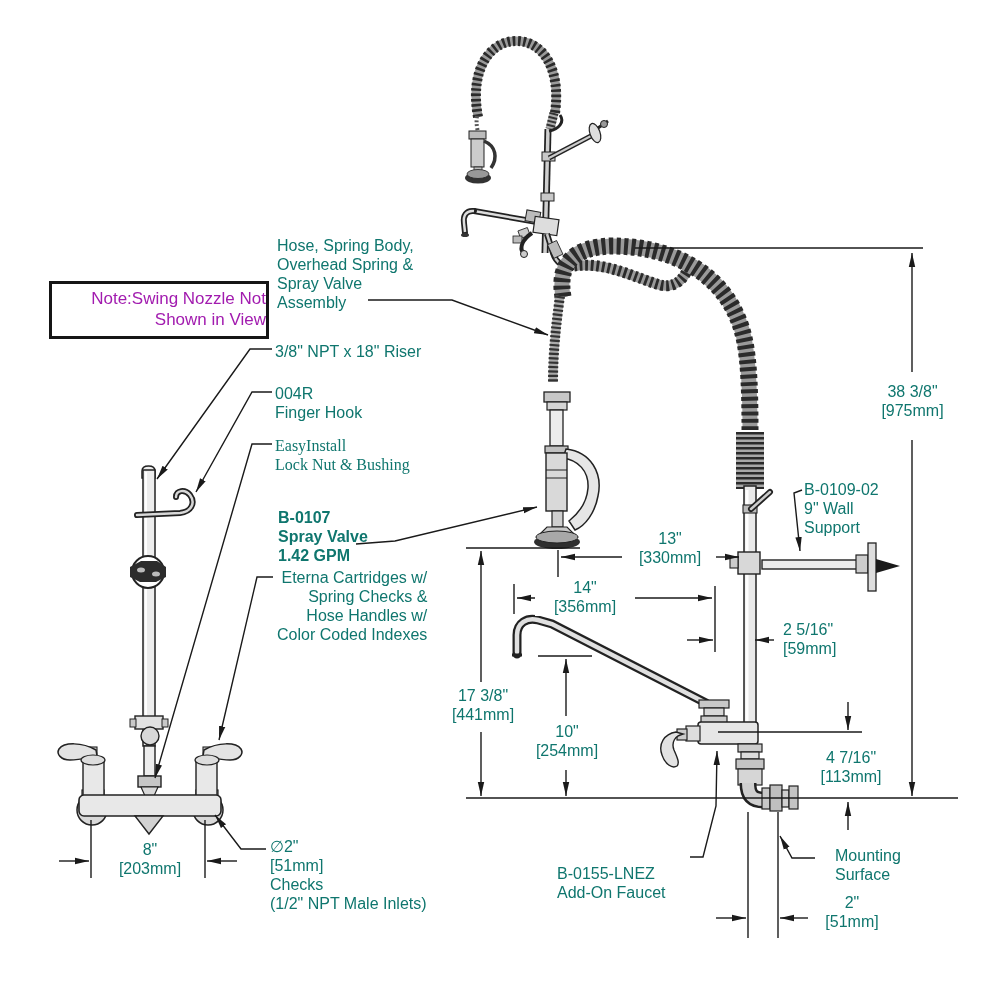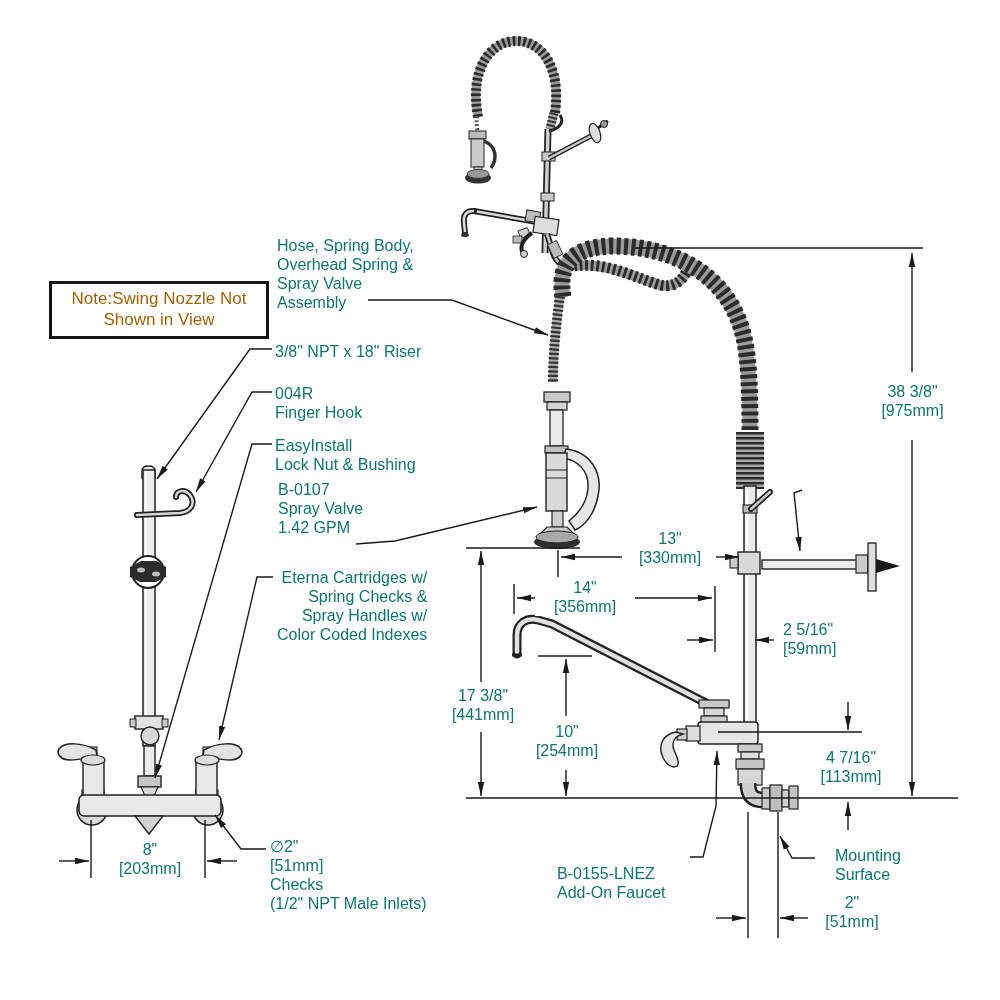--- a/index.html
+++ b/index.html
@@ -3,22 +3,22 @@
 <meta charset="utf-8">
 <style>
   html,body{margin:0;padding:0;background:#fff;width:1000px;height:1000px;overflow:hidden;}
   #stage{position:relative;width:1000px;height:1000px;background:#fff;
          font-family:"Liberation Sans",sans-serif;color:#111;}
   #art{position:absolute;left:0;top:0;}
   .lbl{position:absolute;font:16px/19px "Liberation Sans",sans-serif;color:#0f766e;white-space:nowrap;}
   .ctr{text-align:center;}
   .bgw .ln{background:#fff;}
   .note-box{position:absolute;left:49px;top:281px;width:214px;height:48px;
-            border:3px solid #151515;text-align:center;
-            font:17px/21px "Liberation Sans",sans-serif;padding-top:4px;color:#a16207;}
+            border:3px solid #151515;text-align:right;
+            font:17px/21px "Liberation Sans",sans-serif;padding-top:4px;color:#a21caf;}
   .ln{display:block;}
 </style>
 </head>
 <body>
 
 <div id="stage">
 
 <svg id="art" width="1000" height="1000" viewBox="0 0 1000 1000" xmlns="http://www.w3.org/2000/svg">
   <defs>
     <marker id="arr" markerWidth="15" markerHeight="8" refX="14" refY="4" orient="auto" markerUnits="userSpaceOnUse">
@@ -255,38 +255,43 @@
     <span class="ln">Assembly</span>
   </div>
 
   <div class="lbl" style="left:275px;top:342px;">3/8" NPT x 18" Riser</div>
 
   <div class="lbl" style="left:275px;top:384px;">
     <span class="ln">004R</span>
     <span class="ln">Finger Hook</span>
   </div>
 
-  <div class="lbl" style="left:275px;top:436px;">
+  <div class="lbl" style="left:275px;top:436px;font-family:Liberation Serif, serif;">
     <span class="ln">EasyInstall</span>
     <span class="ln">Lock Nut &amp; Bushing</span>
   </div>
 
-  <div class="lbl" style="left:278px;top:480px;">
+  <div class="lbl" style="left:278px;top:508px;font-weight:bold;">
     <span class="ln">B-0107</span>
     <span class="ln">Spray Valve</span>
     <span class="ln">1.42 GPM</span>
   </div>
 
   <div class="lbl" style="left:277px;top:568px;text-align:right;">
     <span class="ln">Eterna Cartridges w/</span>
     <span class="ln">Spring Checks &amp;</span>
-    <span class="ln">Spray Handles w/</span>
+    <span class="ln">Hose Handles w/</span>
     <span class="ln">Color Coded Indexes</span>
   </div>
 
+  <div class="lbl" style="left:804px;top:480px;">
+    <span class="ln">B-0109-02</span>
+    <span class="ln">9" Wall</span>
+    <span class="ln">Support</span>
+  </div>
 
   <div class="lbl" style="left:557px;top:827px;margin-top:37px;">
     <span class="ln">B-0155-LNEZ</span>
     <span class="ln">Add-On Faucet</span>
   </div>
 
   <div class="lbl" style="left:835px;top:846px;">
     <span class="ln">Mounting</span>
     <span class="ln">Surface</span>
   </div>

